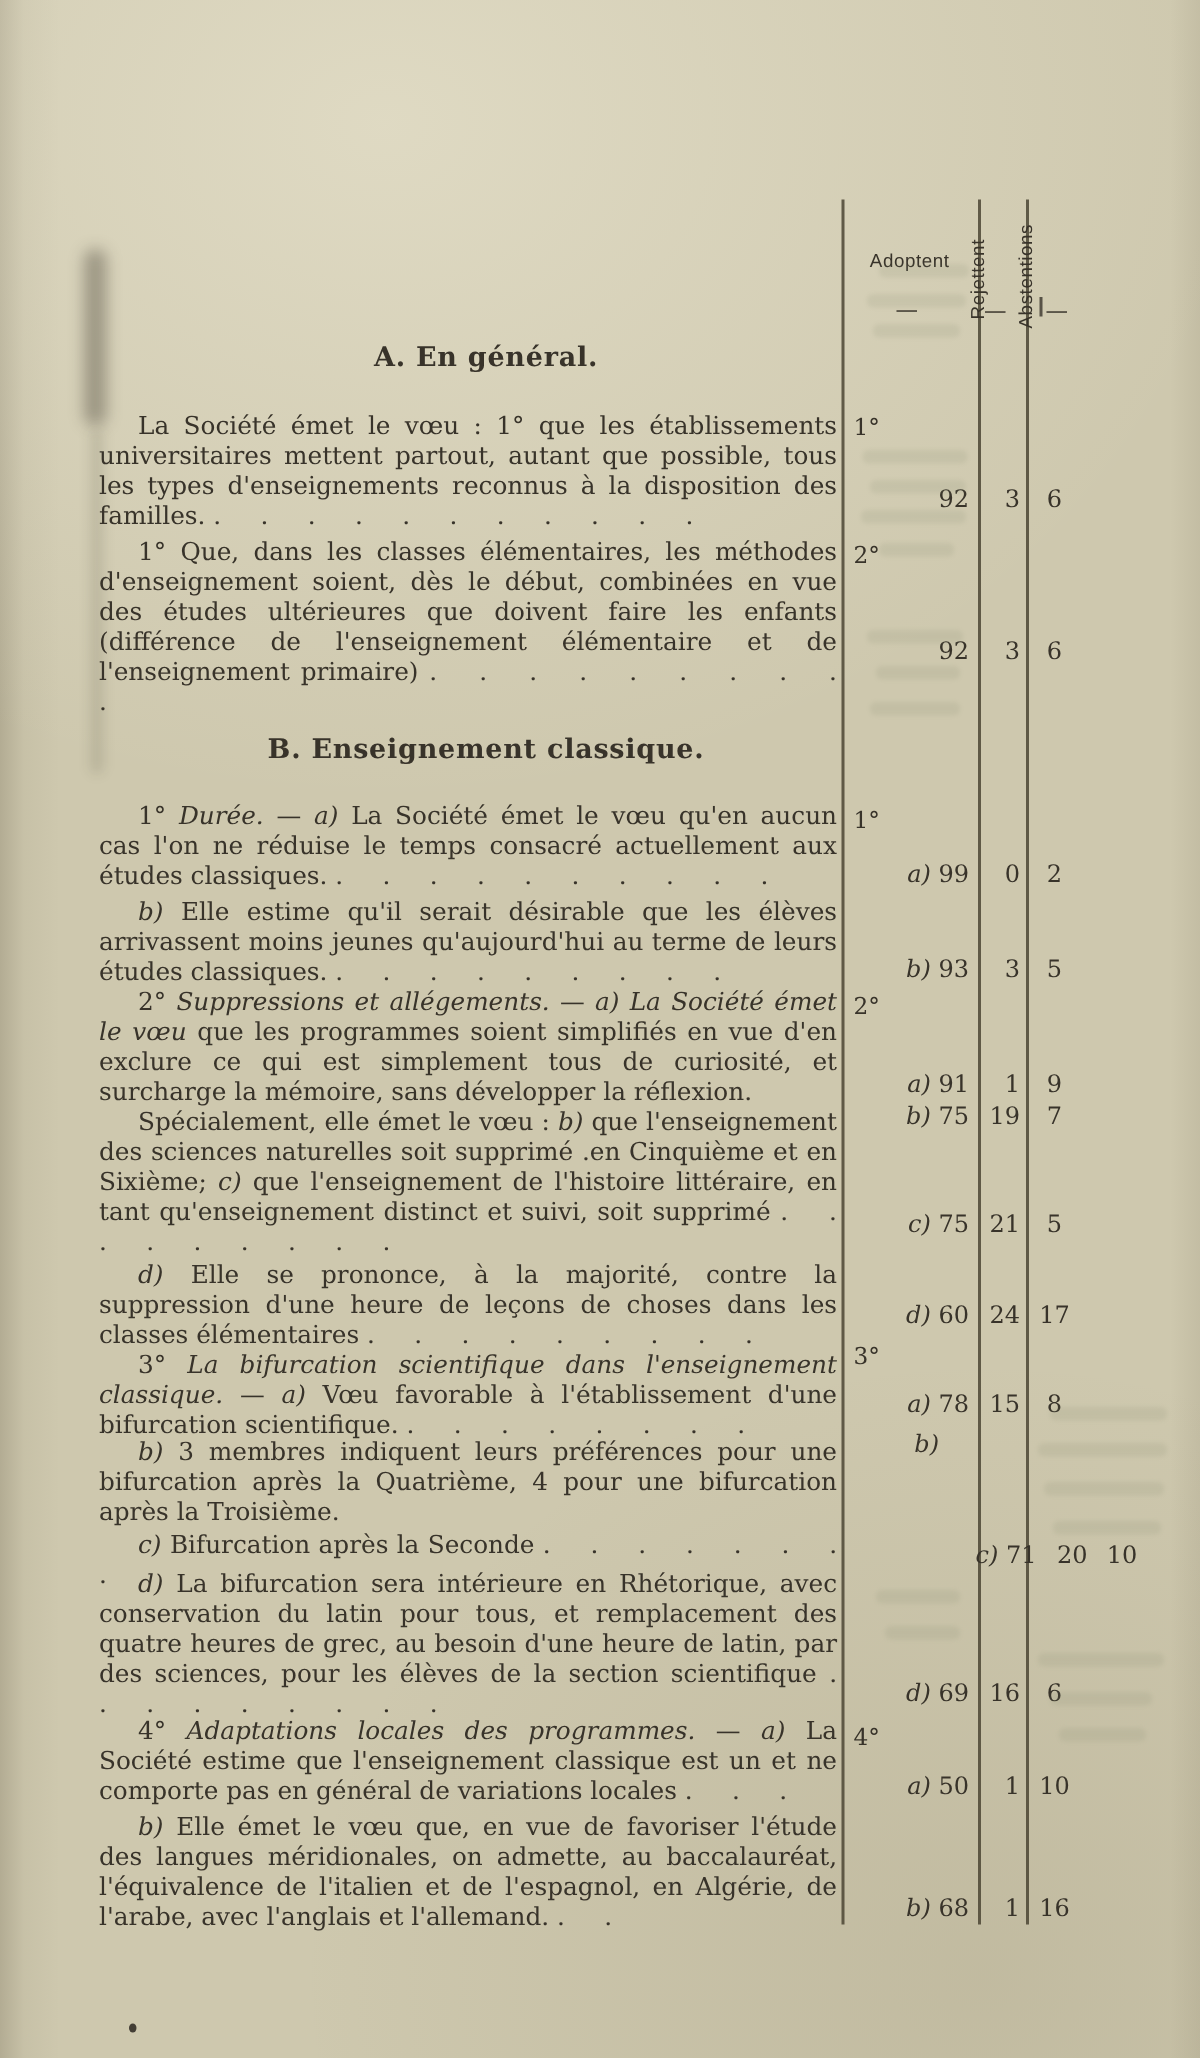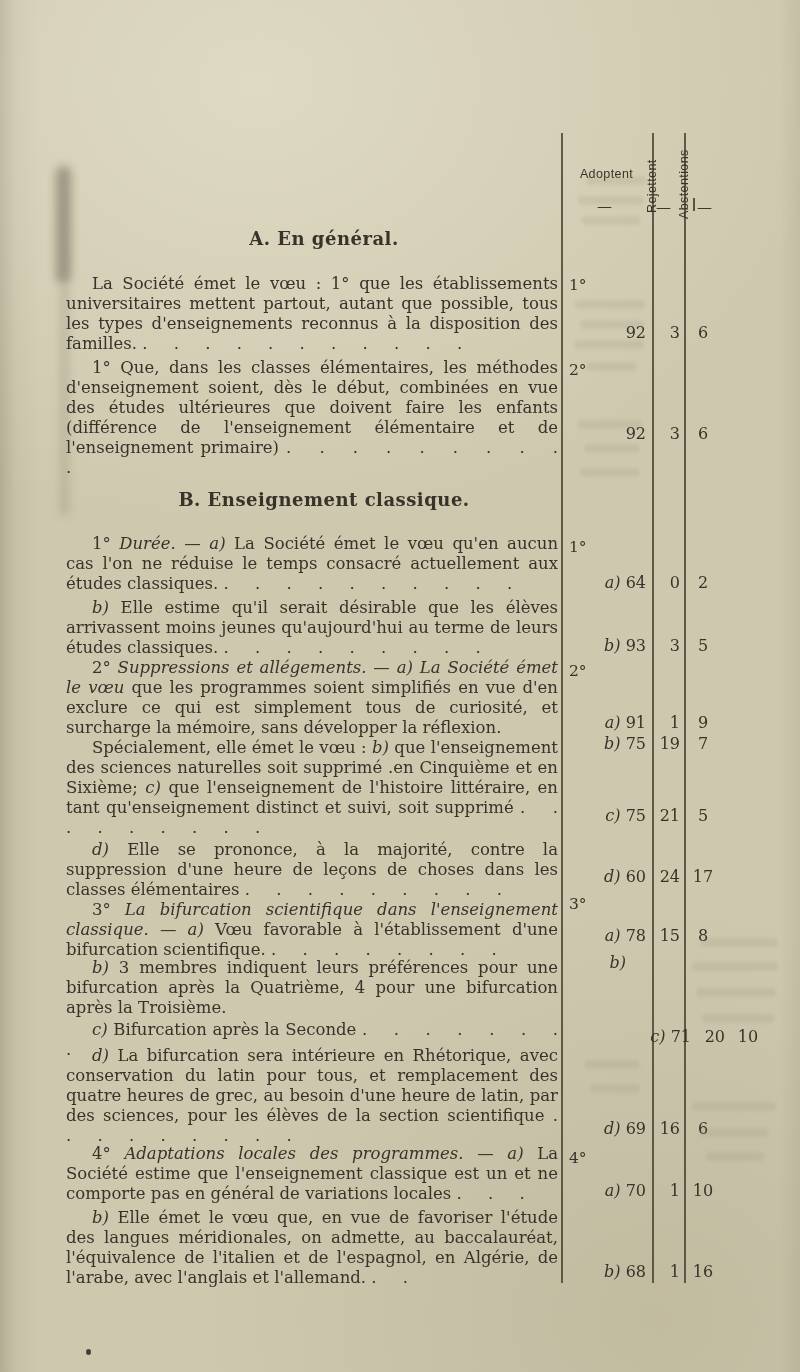--- a/index.html
+++ b/index.html
@@ -102,21 +102,21 @@
       </div>
       <div class="vrow" style="top: 424px;">
         <span class="vadopt"><span>92</span></span>
         <span class="vreject">3</span>
         <span class="vabstain">6</span>
       </div>
       <div class="vrow" style="top: 538px;">
         <span class="vmark">1°</span>
       </div>
       <div class="vrow" style="top: 573px;">
-        <span class="vadopt"><i>a) </i><span>64</span></span>
+        <span class="vadopt"><i>a) </i><span>99</span></span>
         <span class="vreject">0</span>
         <span class="vabstain">2</span>
       </div>
       <div class="vrow" style="top: 636px;">
         <span class="vadopt"><i>b) </i><span>93</span></span>
         <span class="vreject">3</span>
         <span class="vabstain">5</span>
       </div>
       <div class="vrow" style="top: 662px;">
         <span class="vmark">2°</span>
@@ -159,21 +159,21 @@
       </div>
       <div class="vrow" style="top: 1119px;">
         <span class="vadopt"><i>d) </i><span>69</span></span>
         <span class="vreject">16</span>
         <span class="vabstain">6</span>
       </div>
       <div class="vrow" style="top: 1149px;">
         <span class="vmark">4°</span>
       </div>
       <div class="vrow" style="top: 1181px;">
-        <span class="vadopt"><i>a) </i><span>70</span></span>
+        <span class="vadopt"><i>a) </i><span>50</span></span>
         <span class="vreject">1</span>
         <span class="vabstain">10</span>
       </div>
       <div class="vrow" style="top: 1262px;">
         <span class="vadopt"><i>b) </i><span>68</span></span>
         <span class="vreject">1</span>
         <span class="vabstain">16</span>
       </div>
     </div>
   <div id="ghosts">

